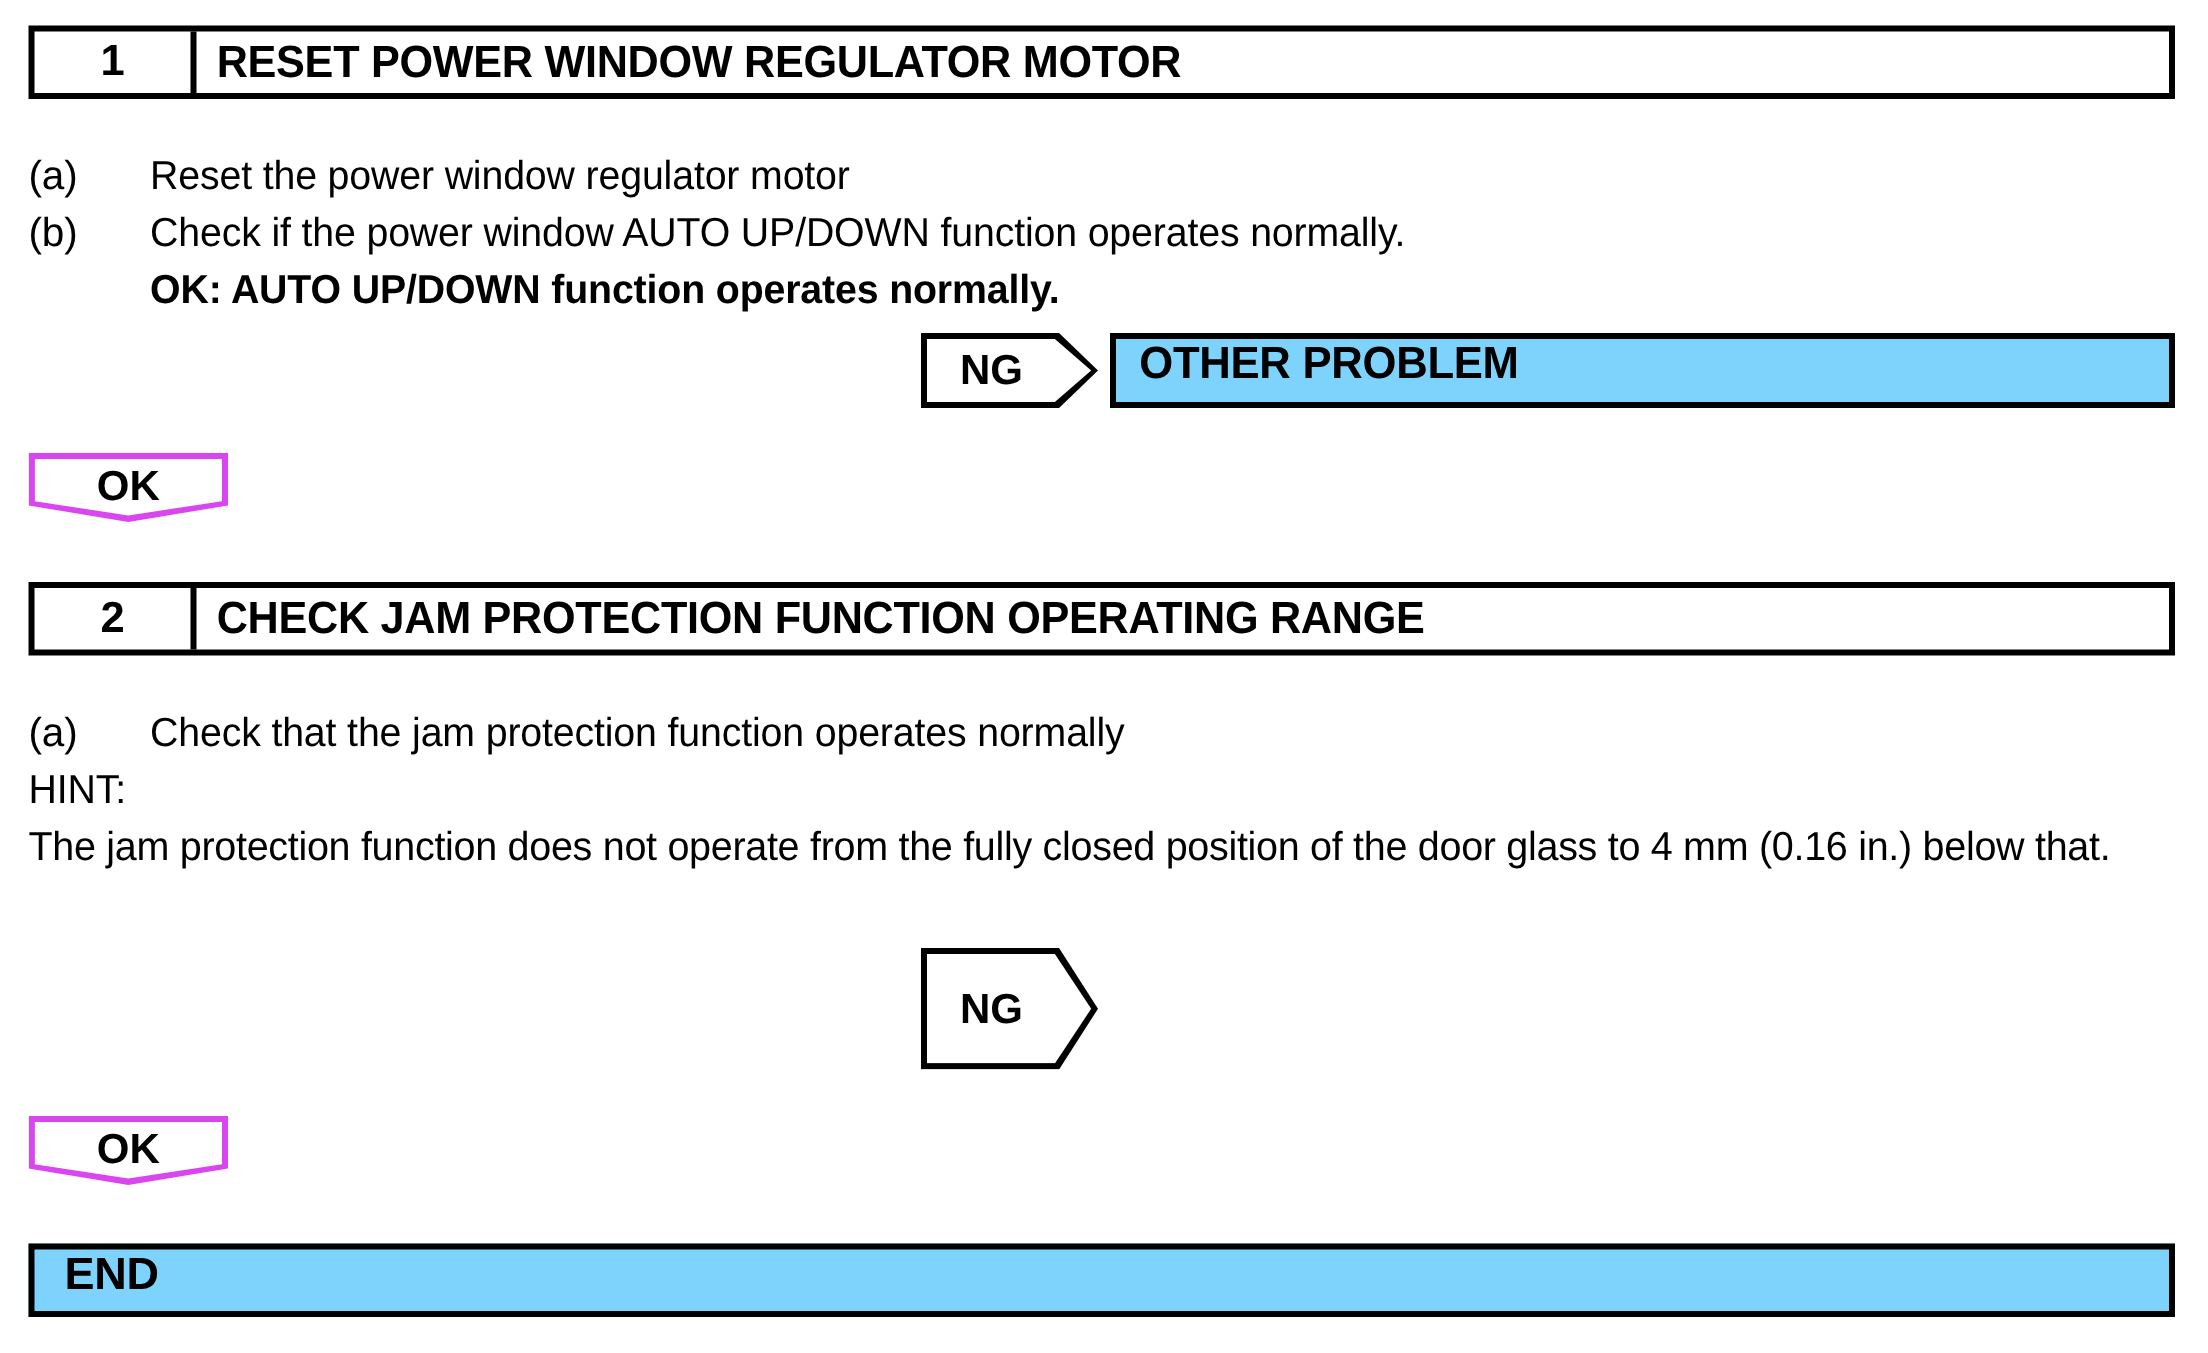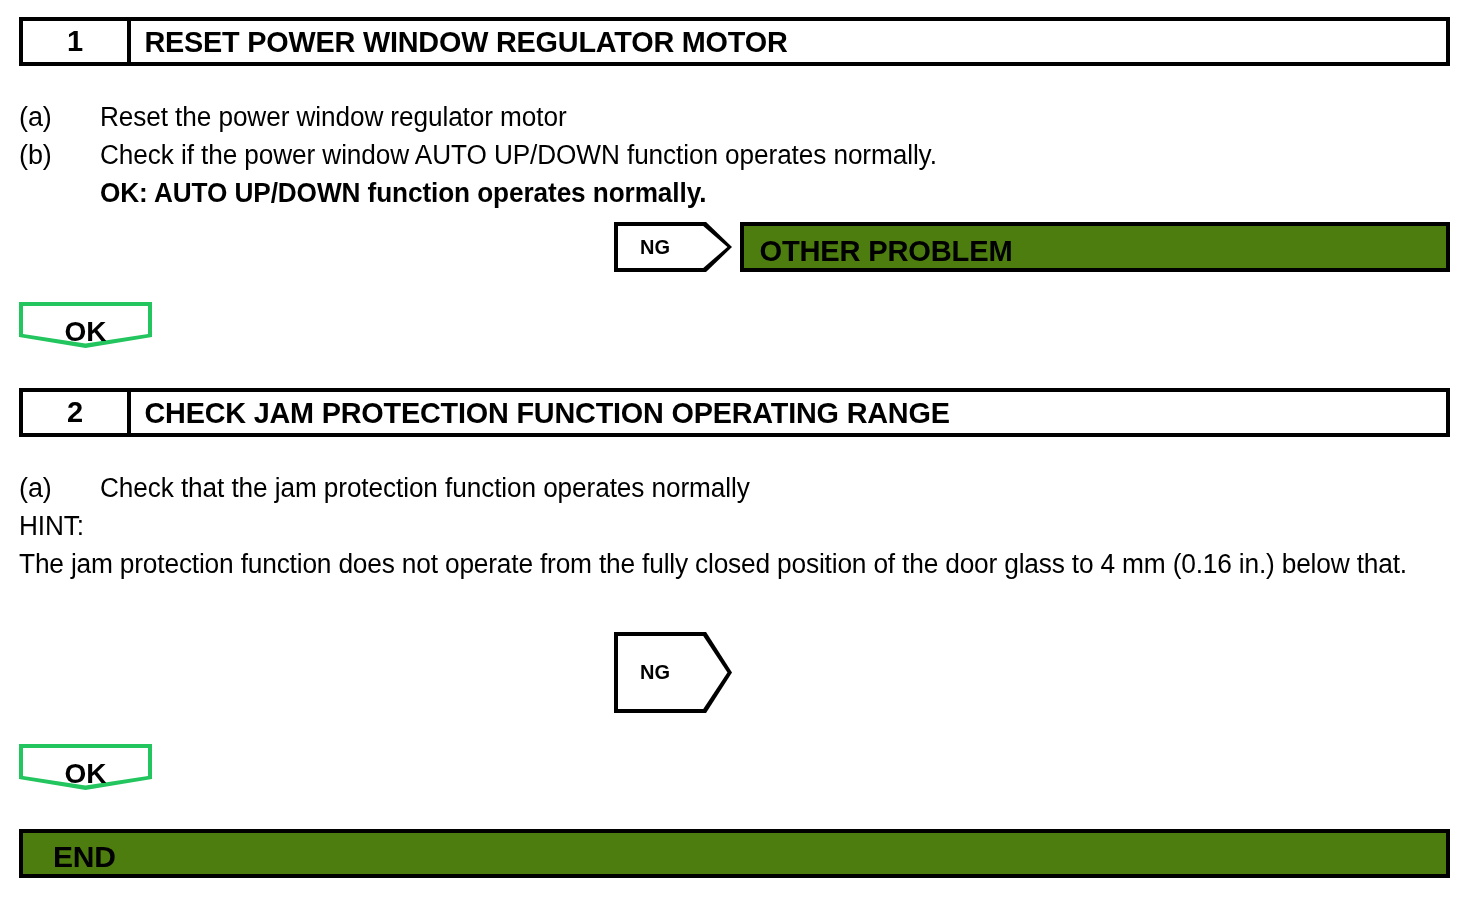--- a/index.html
+++ b/index.html
@@ -83,21 +83,21 @@
   }
 
   
   .ng-marker {
     position: absolute;
     display: flex;
     align-items: center;
     justify-content: flex-start;
     padding-left: 26px;
     box-sizing: border-box;
-    font-size: 20px;
+    font-size: 28px;
     font-weight: bold;
     color: #000;
     background: #000;
     clip-path: polygon(0 0, 78% 0, 100% 50%, 78% 100%, 0 100%);
   }
   .ng-marker::before {
     content: "";
     position: absolute;
     left: 4px;
     top: 4px;
@@ -109,24 +109,24 @@
   }
   .ng-label {
     position: relative;
     z-index: 1;
   }
 
   
   .ok-marker {
     position: absolute;
     box-sizing: border-box;
-    background: #22c55e;
+    background: #d946ef;
     clip-path: polygon(0 0, 100% 0, 100% 76%, 50% 100%, 0 76%);
     display: flex;
-    align-items: flex-end;
+    align-items: flex-start;
     justify-content: center;
   }
   .ok-marker::before {
     content: "";
     position: absolute;
     left: 4px;
     top: 4px;
     right: 4px;
     bottom: 4px;
     background: #fff;
@@ -139,23 +139,23 @@
     font-size: 28px;
     font-weight: bold;
     padding-top: 6px;
   }
 
   
   .result-box {
     position: absolute;
     box-sizing: border-box;
     border: 4px solid #000;
-    background: #4d7c0f;
-    display: flex;
-    align-items: flex-end;
+    background: #7dd3fc;
+    display: flex;
+    align-items: flex-start;
   }
   .result-text {
     font-size: 30px;
     font-weight: bold;
     letter-spacing: -0.2px;
     padding-left: 16px;
     padding-right: 14px;
     width: 100%;
     box-sizing: border-box;
     line-height: 34px;
@@ -174,21 +174,21 @@
     display: inline-block;
     width: 100%;
   }
   .result-text.justify > span.j-last {
     display: block;
     text-align: left;
   }
   .end-text {
     font-size: 30px;
     font-weight: bold;
-    padding-left: 30px;
+    padding-left: 20px;
     letter-spacing: -0.2px;
   }
 </style>
 </head>
 <body>
 
 <div id="page">
 
   <div class="step-header" style="left:19px; top:17px; width:1431px; height:49px;">
     <div class="step-num">1</div>

